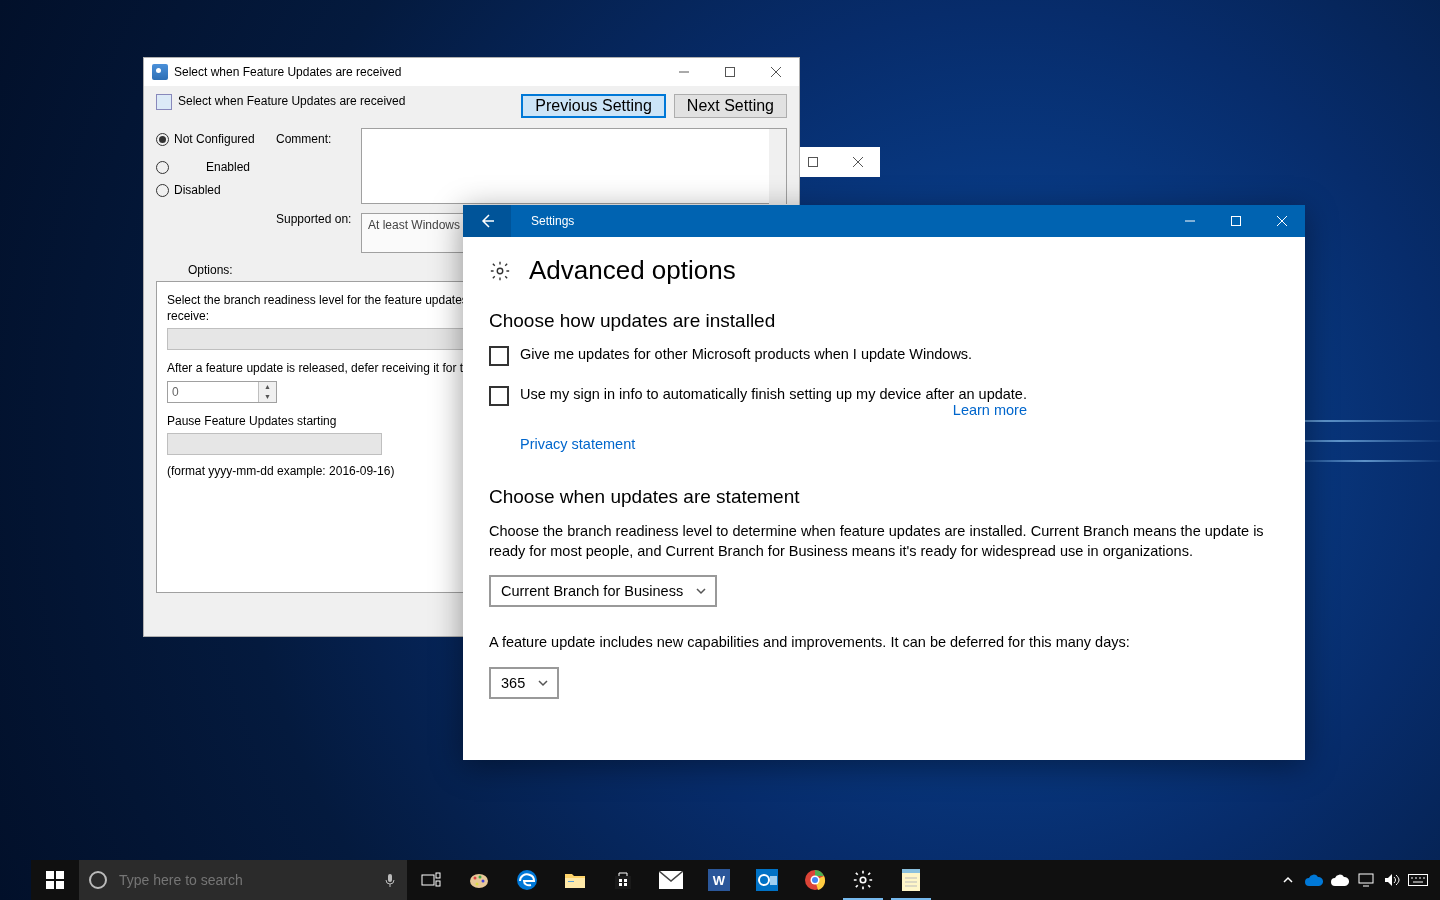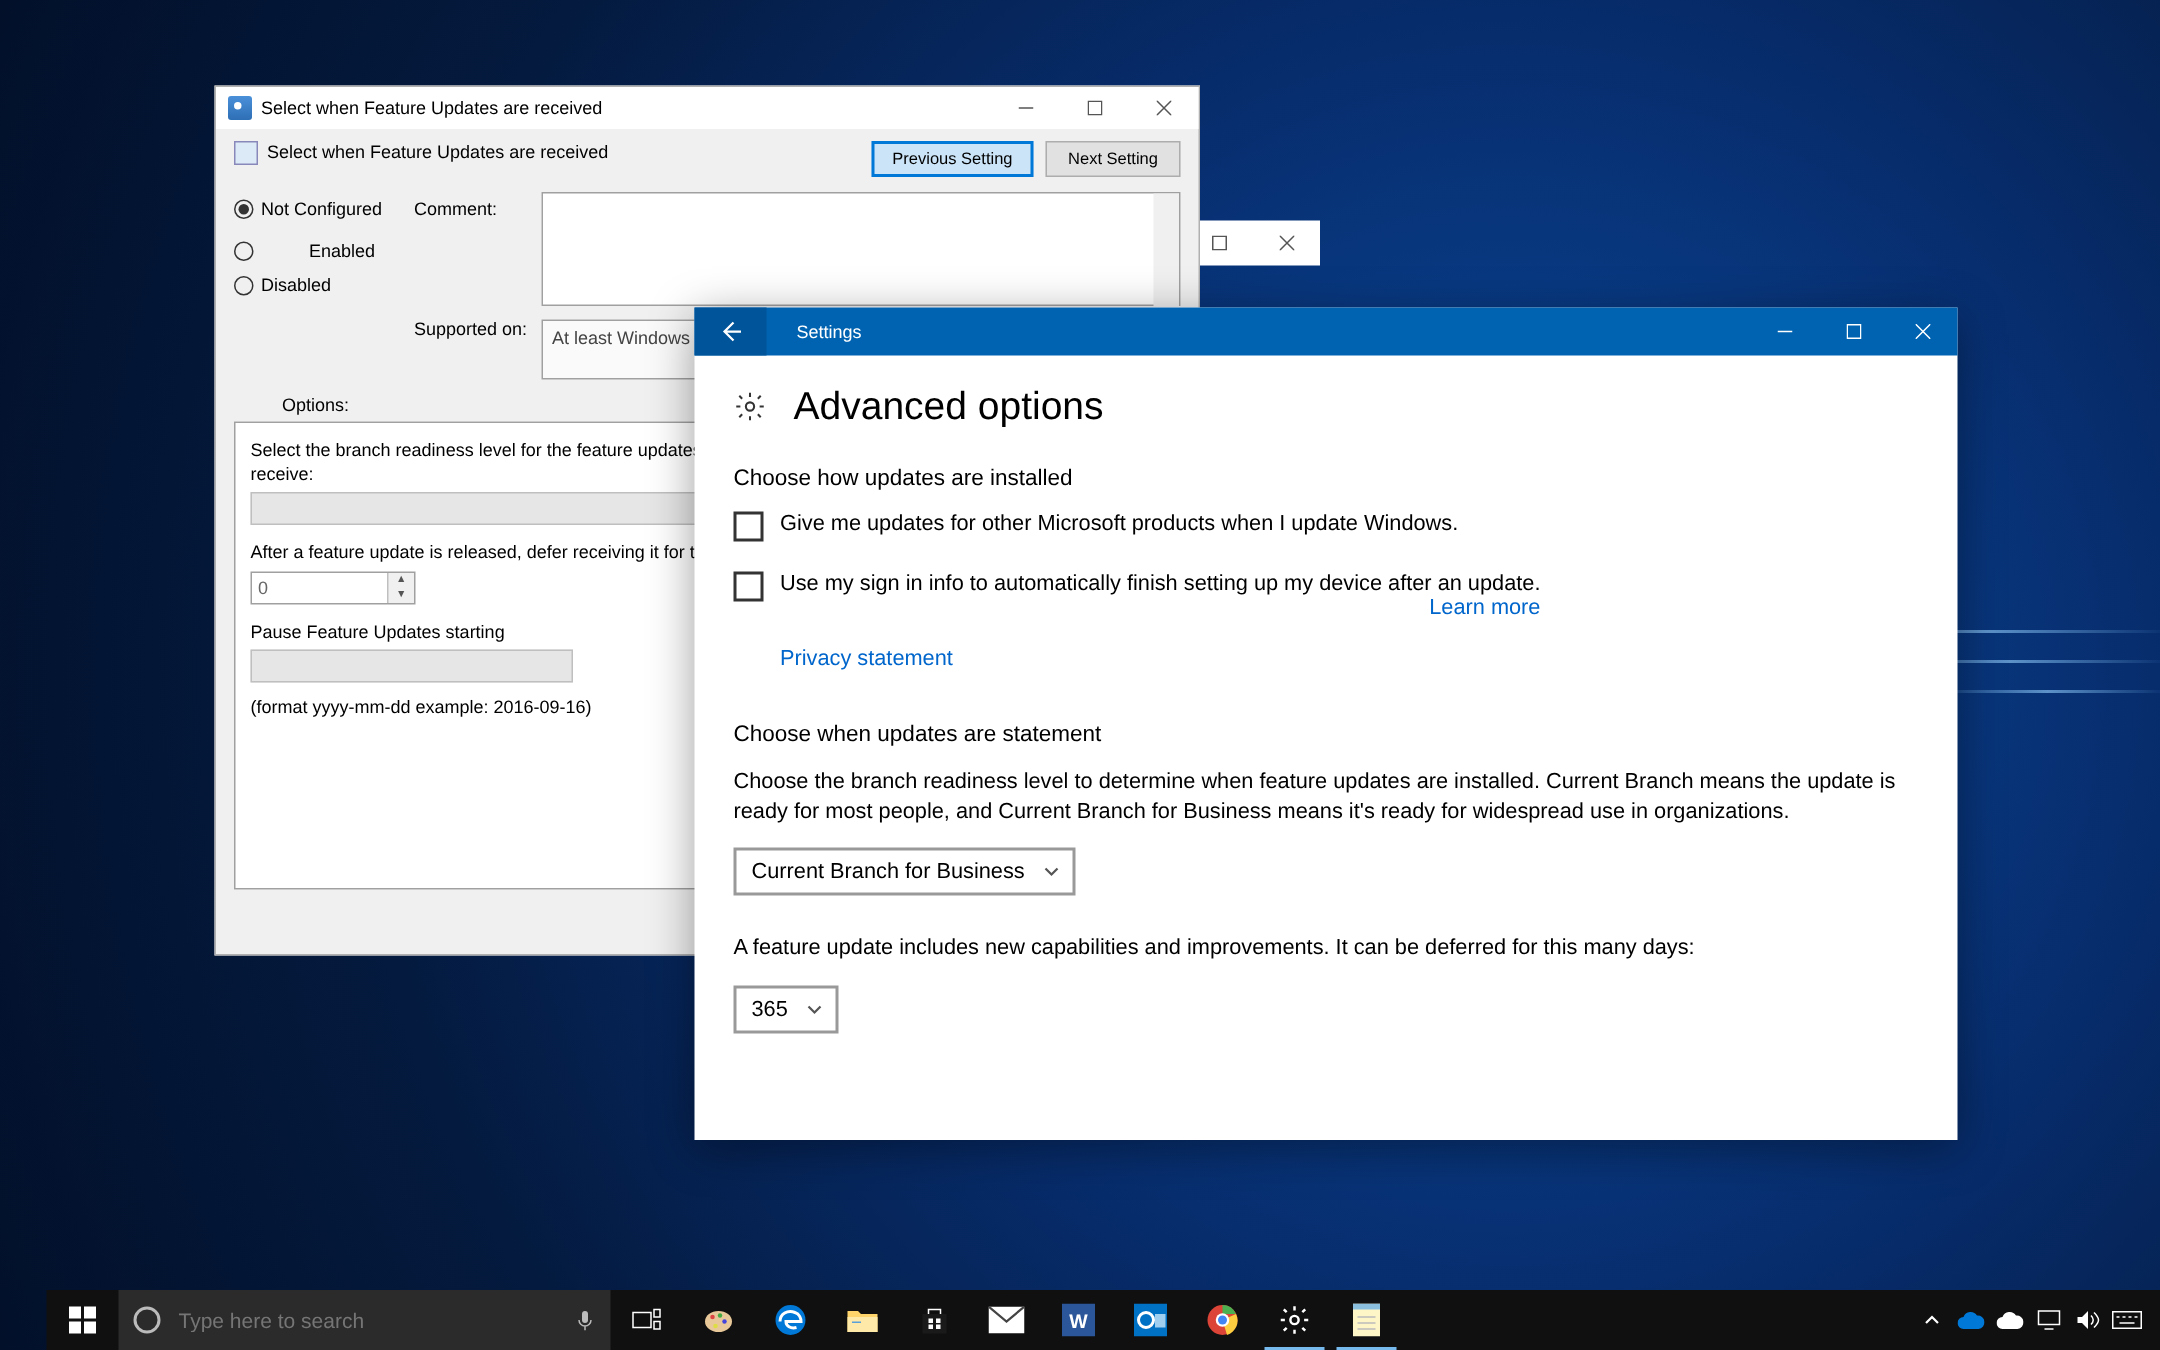--- a/index.html
+++ b/index.html
@@ -27,21 +27,21 @@
   }
   .gp-titlebar { height:28px; display:flex; align-items:center; padding-left:8px; background:#fff; }
   .gp-title-icon { width:16px; height:16px; margin-right:6px; background:linear-gradient(#4a90d9,#2e6fb5); border-radius:2px; position:relative; }
   .gp-title-icon::after { content:""; position:absolute; top:4px; left:4px; width:5px; height:5px; background:#fff; border-radius:50%; }
   .gp-titlebar .spacer { flex:1; }
   .gp-titlebar .wbtn { width:46px; height:28px; display:flex; align-items:center; justify-content:center; color:#555; }
   .wbtn svg { width:10px; height:10px; }
   .gp-toolbar-row { display:flex; align-items:flex-start; padding:8px 12px 0 12px; }
   .gp-instance-icon { width:16px; height:16px; margin-right:6px; background:#dceaf7; border:1px solid #88b; }
   .gp-nav-btns { display:flex; gap:8px; }
-  .win-btn { min-width:90px; height:24px; border:1px solid #adadad; background:#e1e1e1; font-size:11px; display:flex; align-items:center; justify-content:center; padding:0 12px; }
+  .win-btn { min-width:90px; height:24px; border:1px solid #adadad; background:#e1e1e1; font-size:16px; display:flex; align-items:center; justify-content:center; padding:0 12px; }
   .win-btn.active { border:2px solid #0078d7; background:#cce4f7; }
   
   .gp-body-row { display:flex; padding:10px 12px 0 12px; }
   .radio-col { width:120px; padding-top:4px; }
   .radio-row { display:flex; align-items:center; margin-bottom:9px; cursor:default; }
   .radio-outer { width:13px; height:13px; border:1px solid #333; border-radius:50%; margin-right:5px; display:flex; align-items:center; justify-content:center; }
   .radio-inner { width:7px; height:7px; border-radius:50%; background:#333; }
   .label-col { width:85px; padding-top:4px;}
   .label-col .lbl { height:26px; }
   .field-col { flex:1; }
@@ -70,21 +70,21 @@
   .back-btn { width:48px; height:32px; display:flex; align-items:center; justify-content:center; background:#005499; }
   .back-btn svg { stroke:#fff; }
   .set-title { padding-left:20px; }
   .set-titlebar .spacer { flex:1; }
   .set-titlebar .wbtn { width:46px; height:32px; color:#fff; display:flex; align-items:center; justify-content:center; }
 
   .set-body { padding:18px 26px 0 26px; color:#000; }
   .set-heading-row { display:flex; align-items:center; margin-bottom:24px; }
   .gear-icon { width:22px; height:22px; margin-right:18px; color:#333; }
   .set-h1 { font-size:26px; font-weight:400; }
-  .set-h2 { font-size:15px; font-weight:400; margin:0 0 14px 0; }
+  .set-h2 { font-size:19px; font-weight:400; margin:0 0 14px 0; }
   .chk-row { display:flex; align-items:flex-start; margin-bottom:20px; font-size:14.5px; }
   .chk { width:20px; height:20px; border:2px solid #333; margin-right:11px; flex-shrink:0; }
   .link { color:#0066cc; cursor:pointer; font-size:14.5px; }
   .para { font-size:14.5px; line-height:1.35; margin:0 0 14px 0; }
   .combo { display:inline-flex; align-items:center; height:32px; border:2px solid #999; padding:0 8px 0 10px; font-size:14.5px; }
   .combo .chev { margin-left:12px; }
 
   
   .taskbar { position:absolute; left:0; bottom:0; width:100%; height:40px; background:#101010; display:flex; color:#fff; font-size:13px;margin-left:31px;}
   .start { width:48px; height:40px; display:flex; align-items:center; justify-content:center; }

